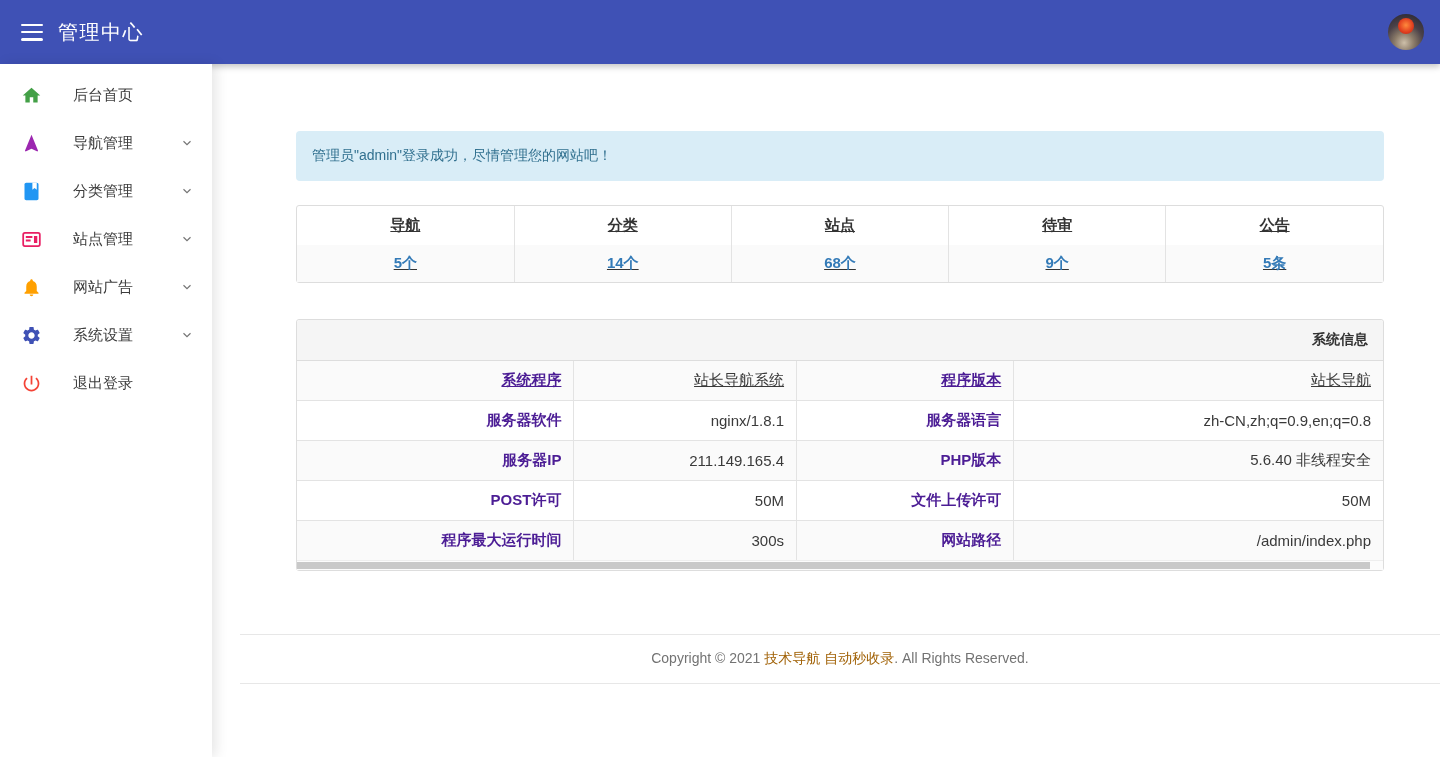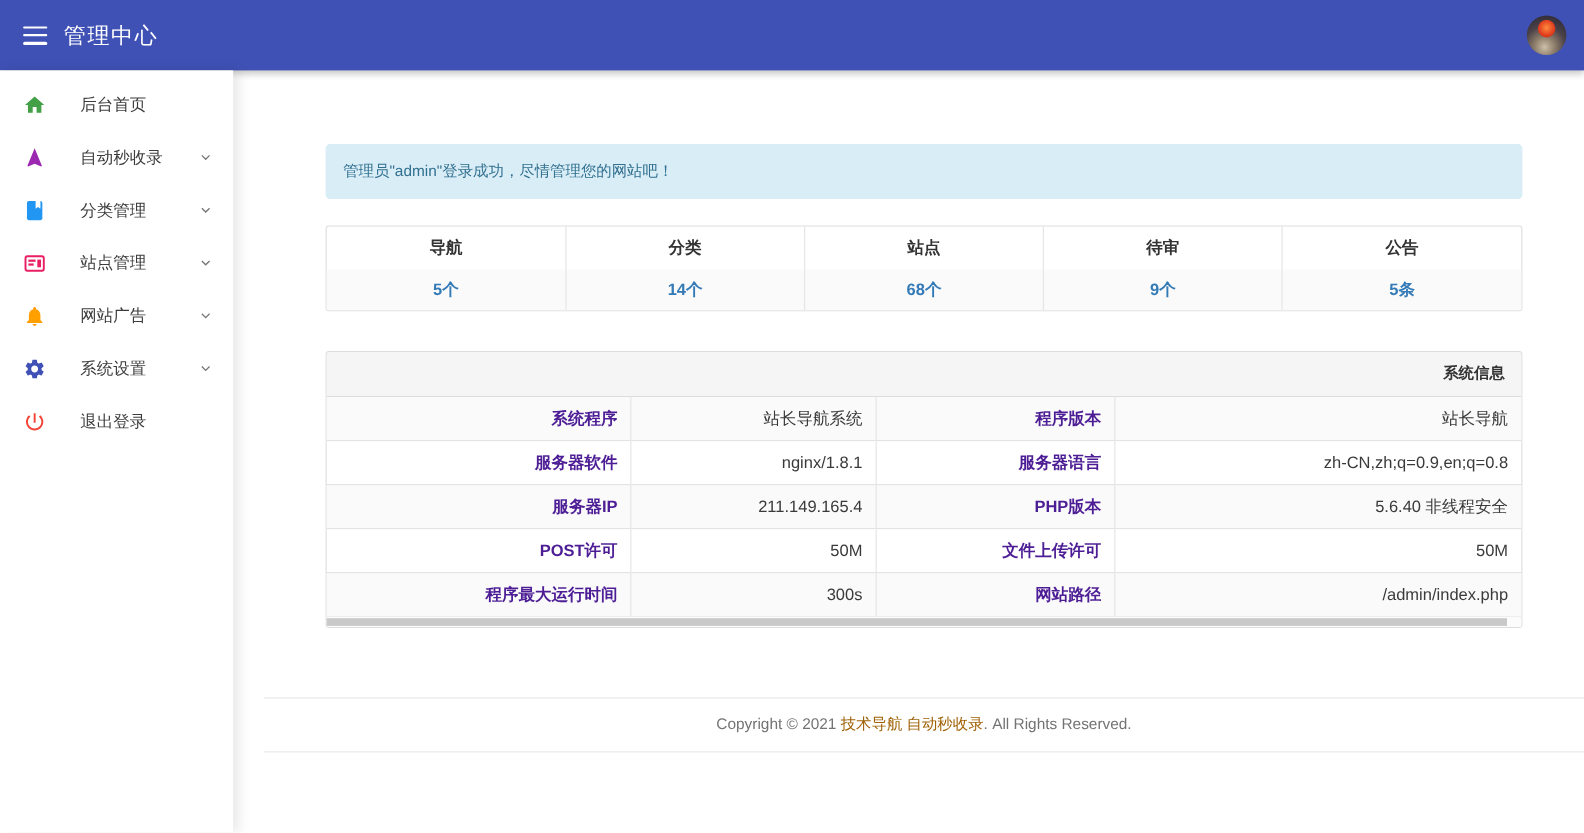--- a/index.html
+++ b/index.html
@@ -76,21 +76,21 @@
   .card-header {
     background: #f5f5f5; border-bottom: 1px solid #ddd;
     padding: 11px 15px; font-size: 14px; font-weight: bold; color: #333;
     border-radius: 3px 3px 0 0;
   }
   table { width: 100%; border-collapse: collapse; table-layout: fixed; }
   td, th { border: 1px solid #e3e3e3; }
   table tr > *:first-child { border-left: none; }
   table tr > *:last-child { border-right: none; }
   table tr:last-child > * { border-bottom: none; }
-  thead tr > *, table tr:first-child > * { border-top: none; }
+  thead tr > *, table tr:first-child > * { border-top: none; text-decoration: underline; }
 
   .stats-table th {
     padding: 10px; text-align: center; font-size: 15px; color: #333;
   }
   .stats-table td {
     padding: 9px; text-align: center; background: #fafafa;
   }
   .stats-table a { color: #337ab7; font-weight: bold; font-size: 15px; text-decoration: none; cursor: pointer; }
 
   .sys-table td { padding: 10px 12px; font-size: 15px; color: #3a3a3a; }
@@ -143,21 +143,21 @@
     </span>
     <span class="label">后台首页</span>
   </div>
 
   <div class="side-item">
     <span class="icon">
       <svg width="21" height="21" viewBox="0 0 24 24">
           <path fill="#9c27b0" d="M12 2 4.5 20.29l.71.71L12 18l6.79 3 .71-.71z"></path>
         </svg>
     </span>
-    <span class="label">自动秒收录</span>
+    <span class="label">导航管理</span>
     <span class="chev">
       <svg width="14" height="14" viewBox="0 0 24 24">
           <path d="M6 9l6 6 6-6" fill="none" stroke="#757575" stroke-width="2"></path>
         </svg>
     </span>
   </div>
 
   <div class="side-item">
     <span class="icon">
       <svg width="21" height="21" viewBox="0 0 24 24">

